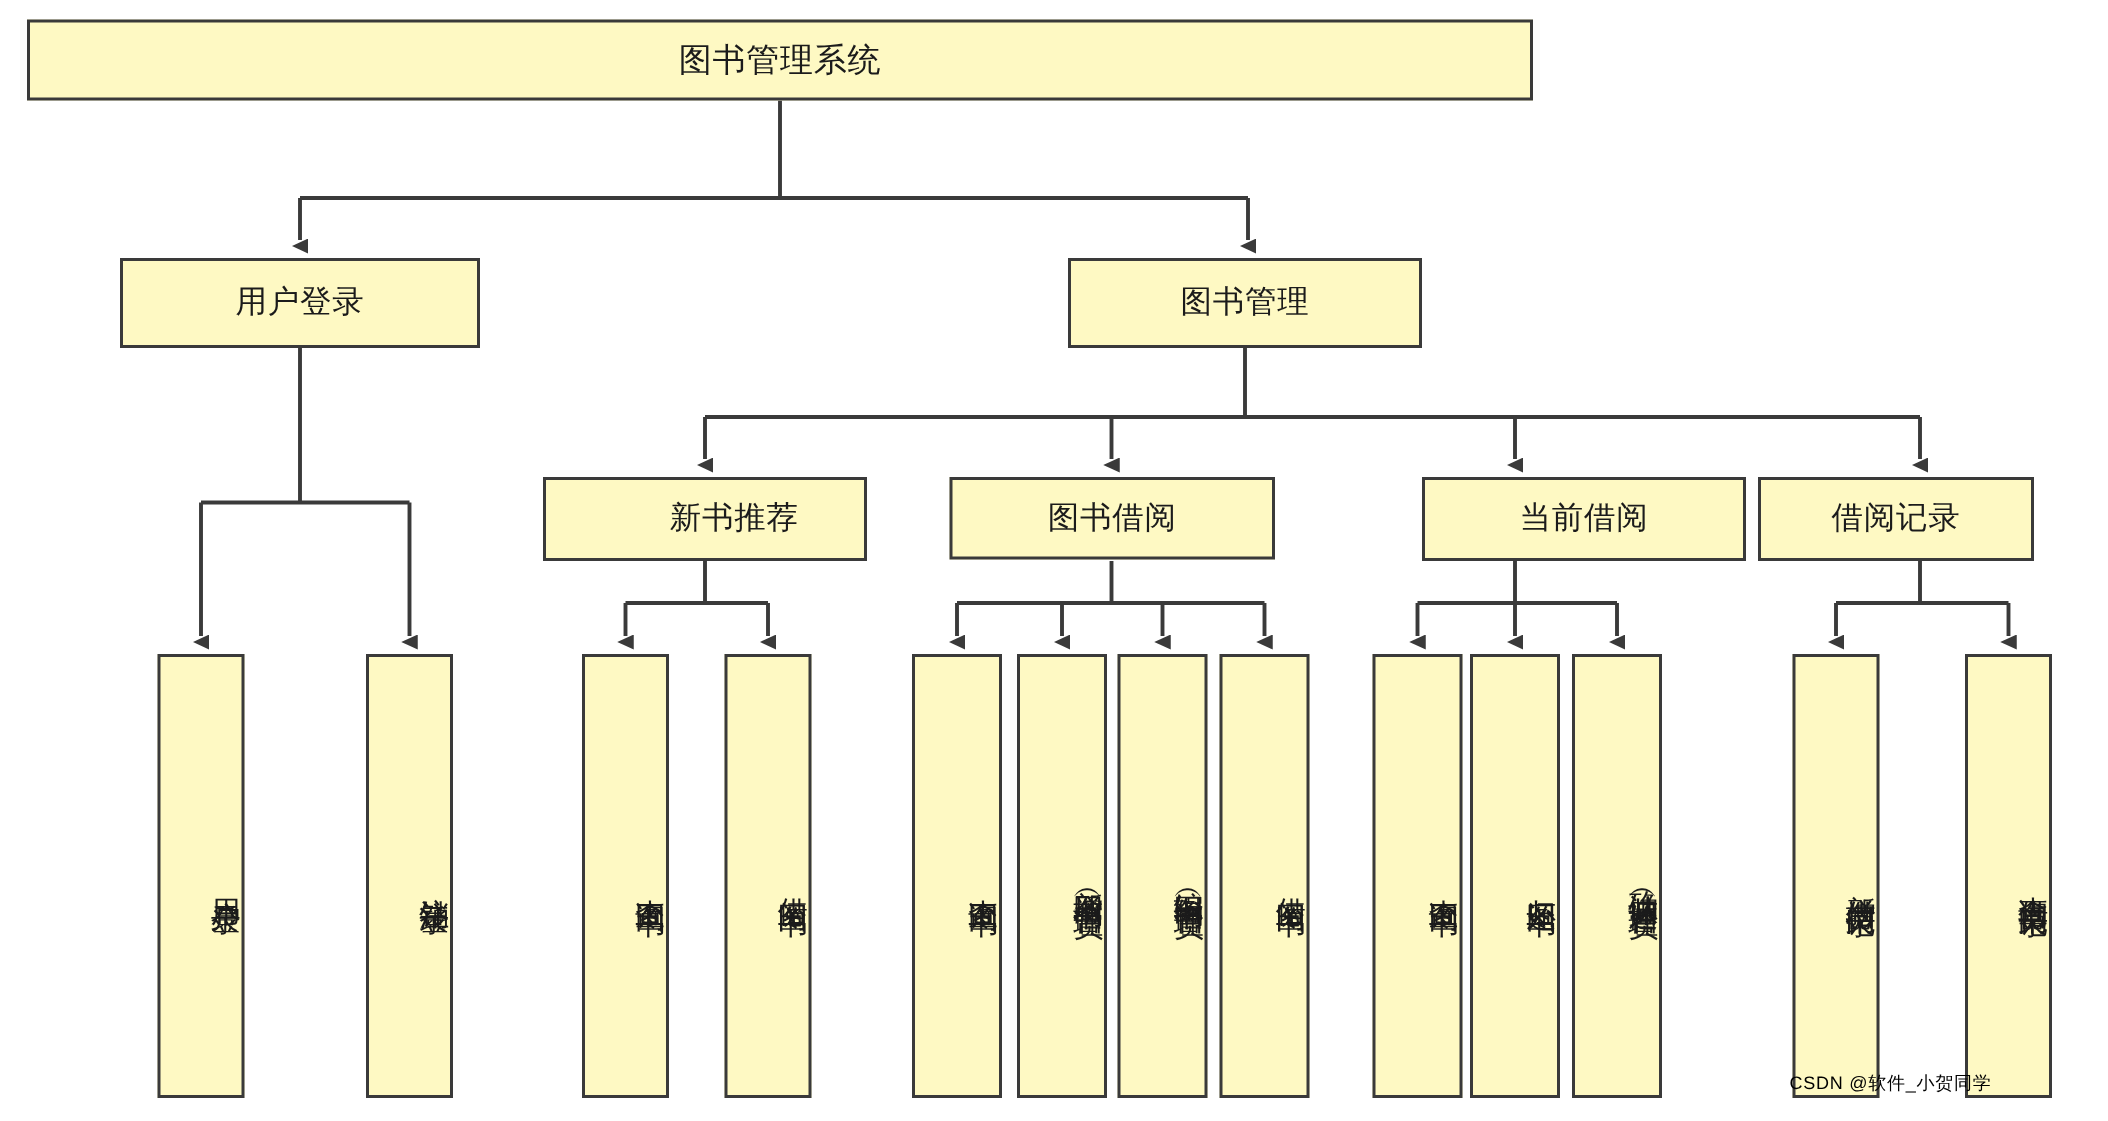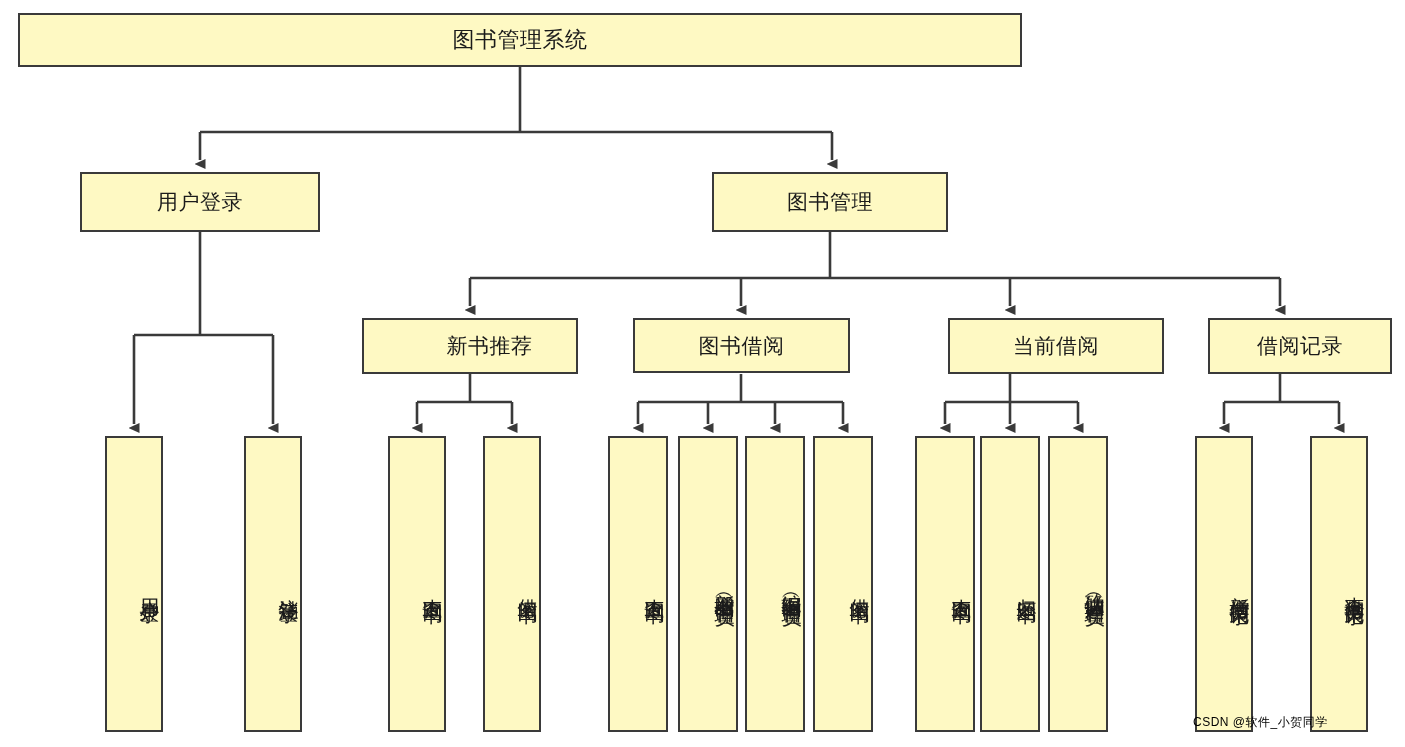--- a/index.html
+++ b/index.html
@@ -116,21 +116,21 @@
   </svg>
 
   <div class="node horiz root" style="left: 18px; top: 13px; width: 1004px; height: 54px;">图书管理系统</div>
 
   <div class="node horiz" style="left: 80px; top: 172px; width: 240px; height: 60px;">用户登录</div>
   <div class="node horiz" style="left: 712px; top: 172px; width: 236px; height: 60px;">图书管理</div>
 
   <div class="node horiz" style="left: 362px; top: 318px; width: 216px; height: 56px; padding-left: 39px;">新书推荐</div>
   <div class="node horiz" style="left: 633px; top: 318px; width: 217px; height: 55px;">图书借阅</div>
   <div class="node horiz" style="left: 902px; top: 318px; width: 216px; height: 56px; margin-left: 46px;">当前借阅</div>
-  <div class="node horiz" style="left: 1172px; top: 318px; width: 184px; height: 56px; margin-left: 36px;">借阅记录</div>
+  <div class="node horiz" style="left: 1172px; top: 318px; width: 184px; height: 56px;">借阅记录</div>
 
   <div class="node vert" style="left: 105px; top: 436px; width: 58px; height: 296px;">用户登录</div>
   <div class="node vert" style="left: 244px; top: 436px; width: 58px; height: 296px;">注销登录</div>
   <div class="node vert" style="left: 388px; top: 436px; width: 58px; height: 296px;">查询图书</div>
   <div class="node vert" style="left: 483px; top: 436px; width: 58px; height: 296px;">借阅图书</div>
   <div class="node vert" style="left: 608px; top: 436px; width: 60px; height: 296px;">查询图书</div>
   <div class="node vert" style="left: 678px; top: 436px; width: 60px; height: 296px;">新增图书（管理员）</div>
   <div class="node vert" style="left: 745px; top: 436px; width: 60px; height: 296px;">编辑图书（管理员）</div>
   <div class="node vert" style="left: 813px; top: 436px; width: 60px; height: 296px;">借阅图书</div>
   <div class="node vert" style="left: 915px; top: 436px; width: 60px; height: 296px;">查询图书</div>

